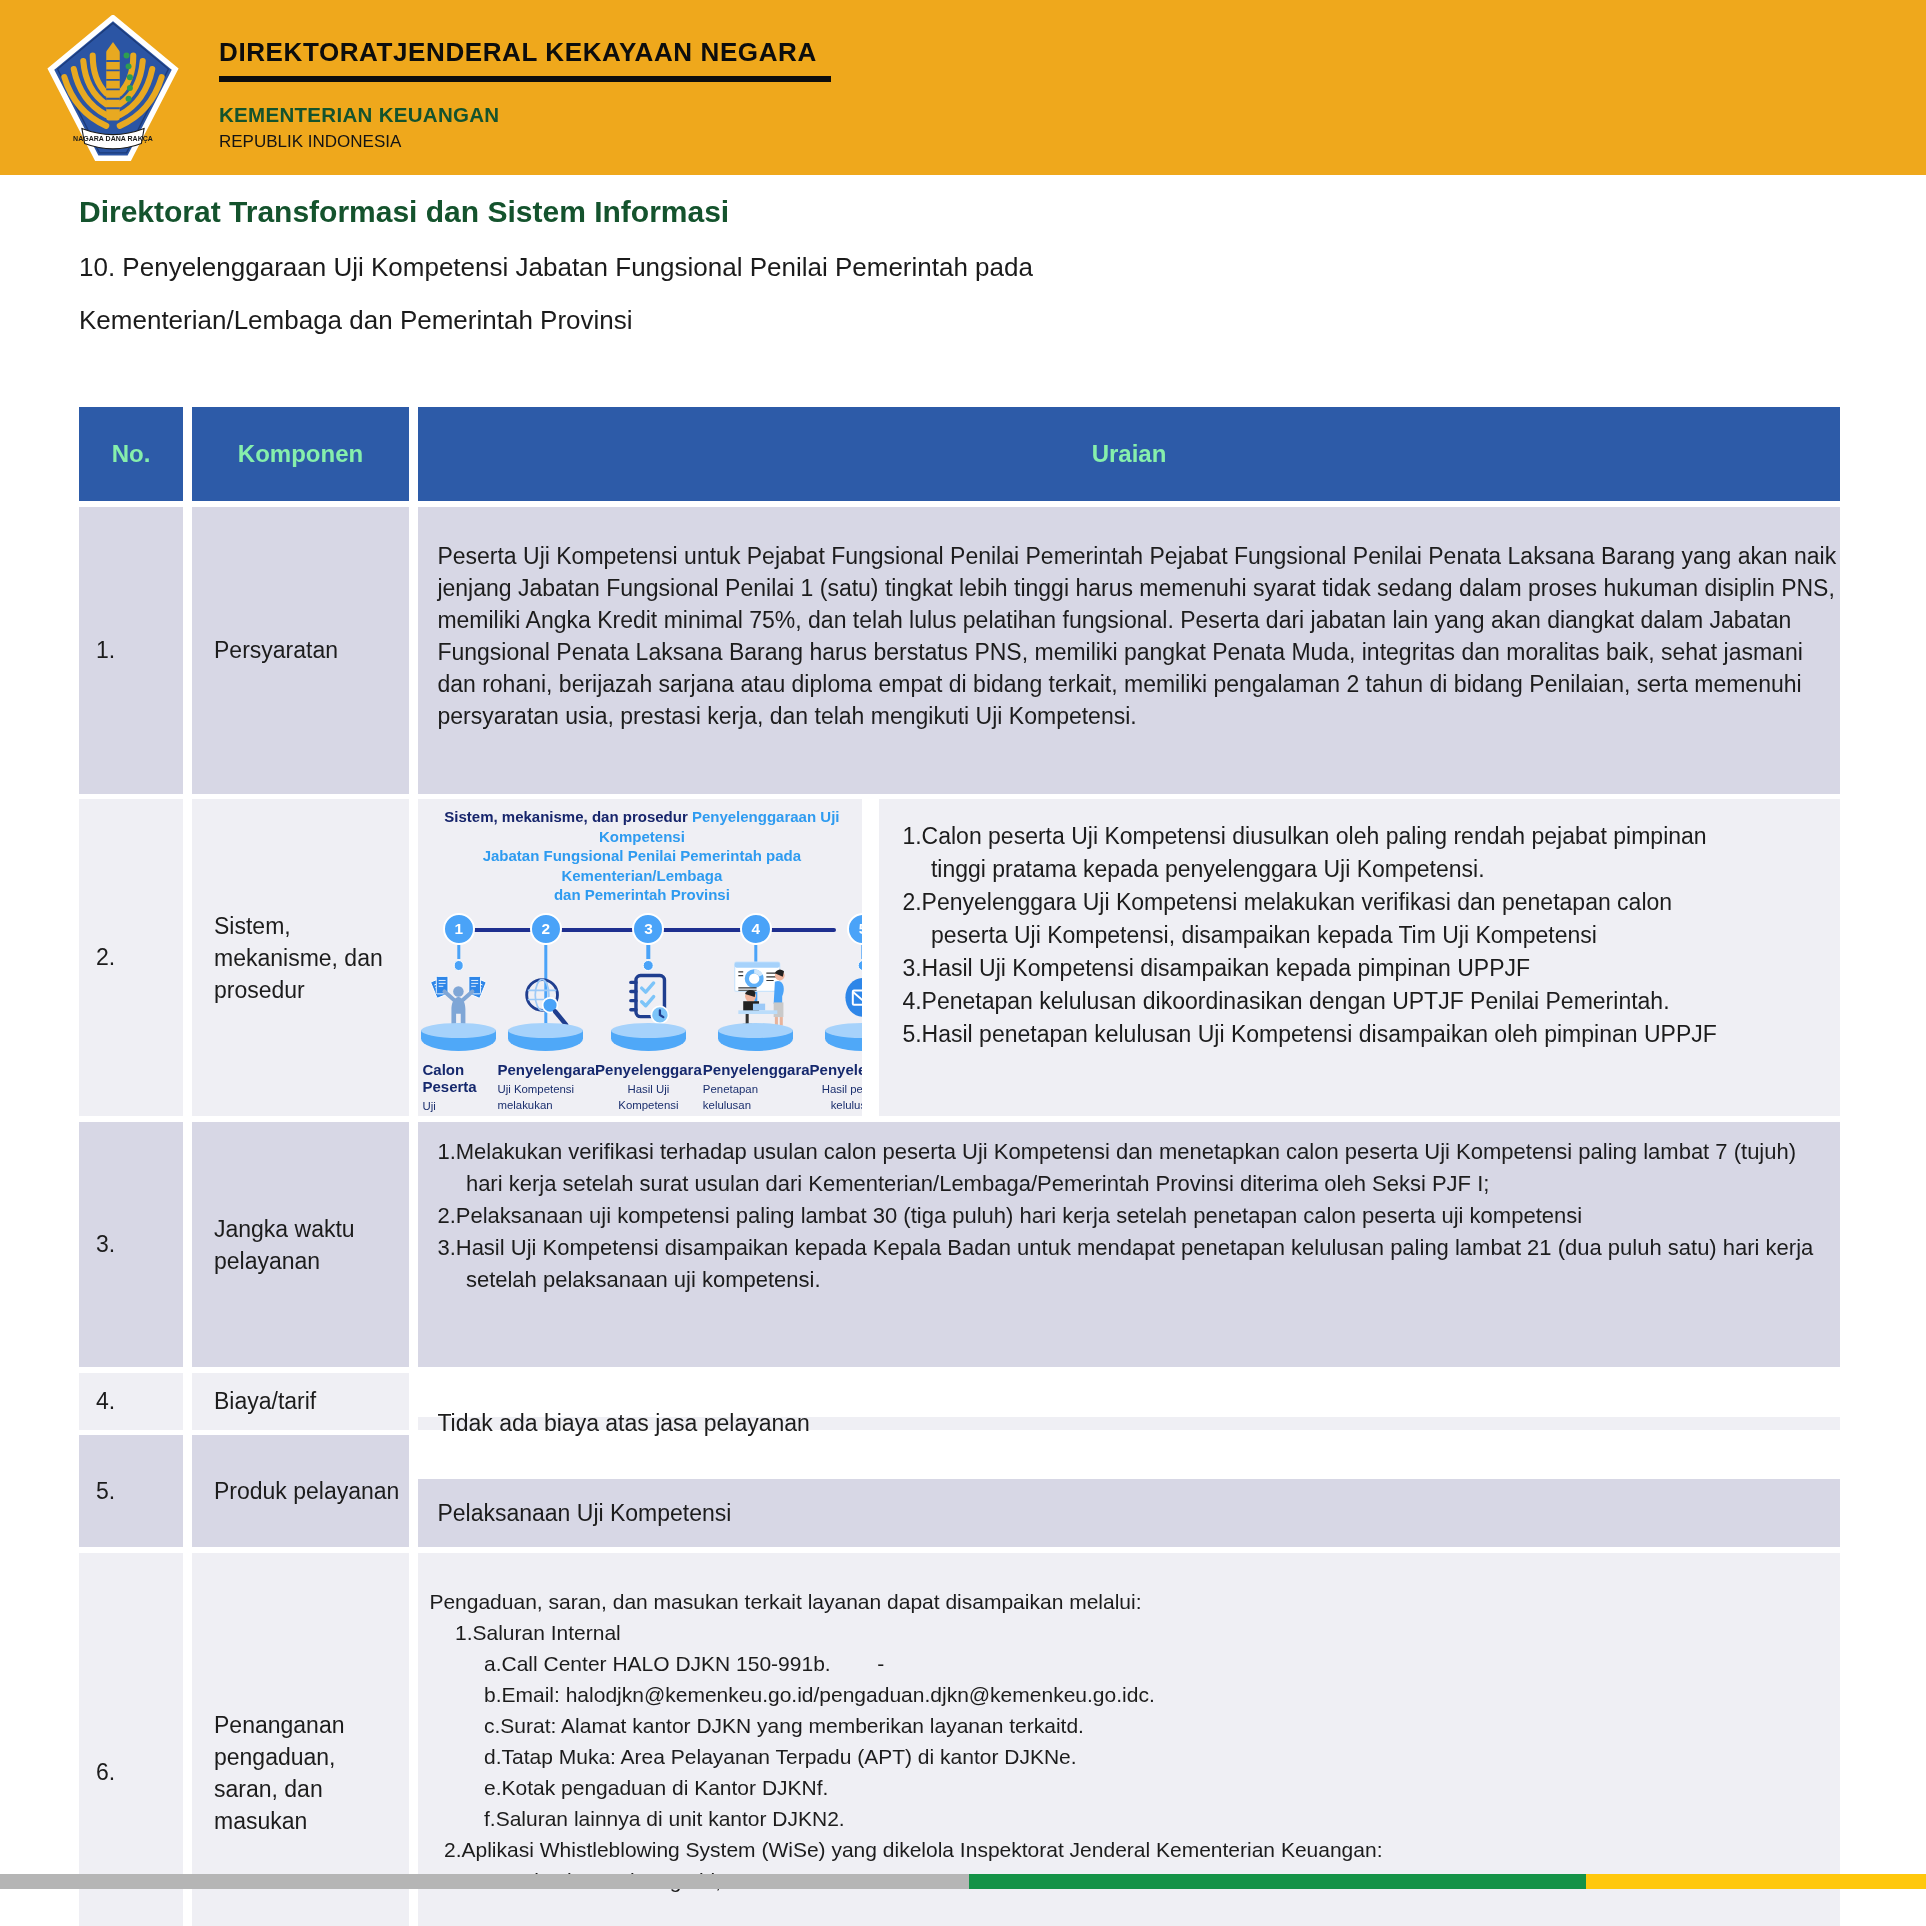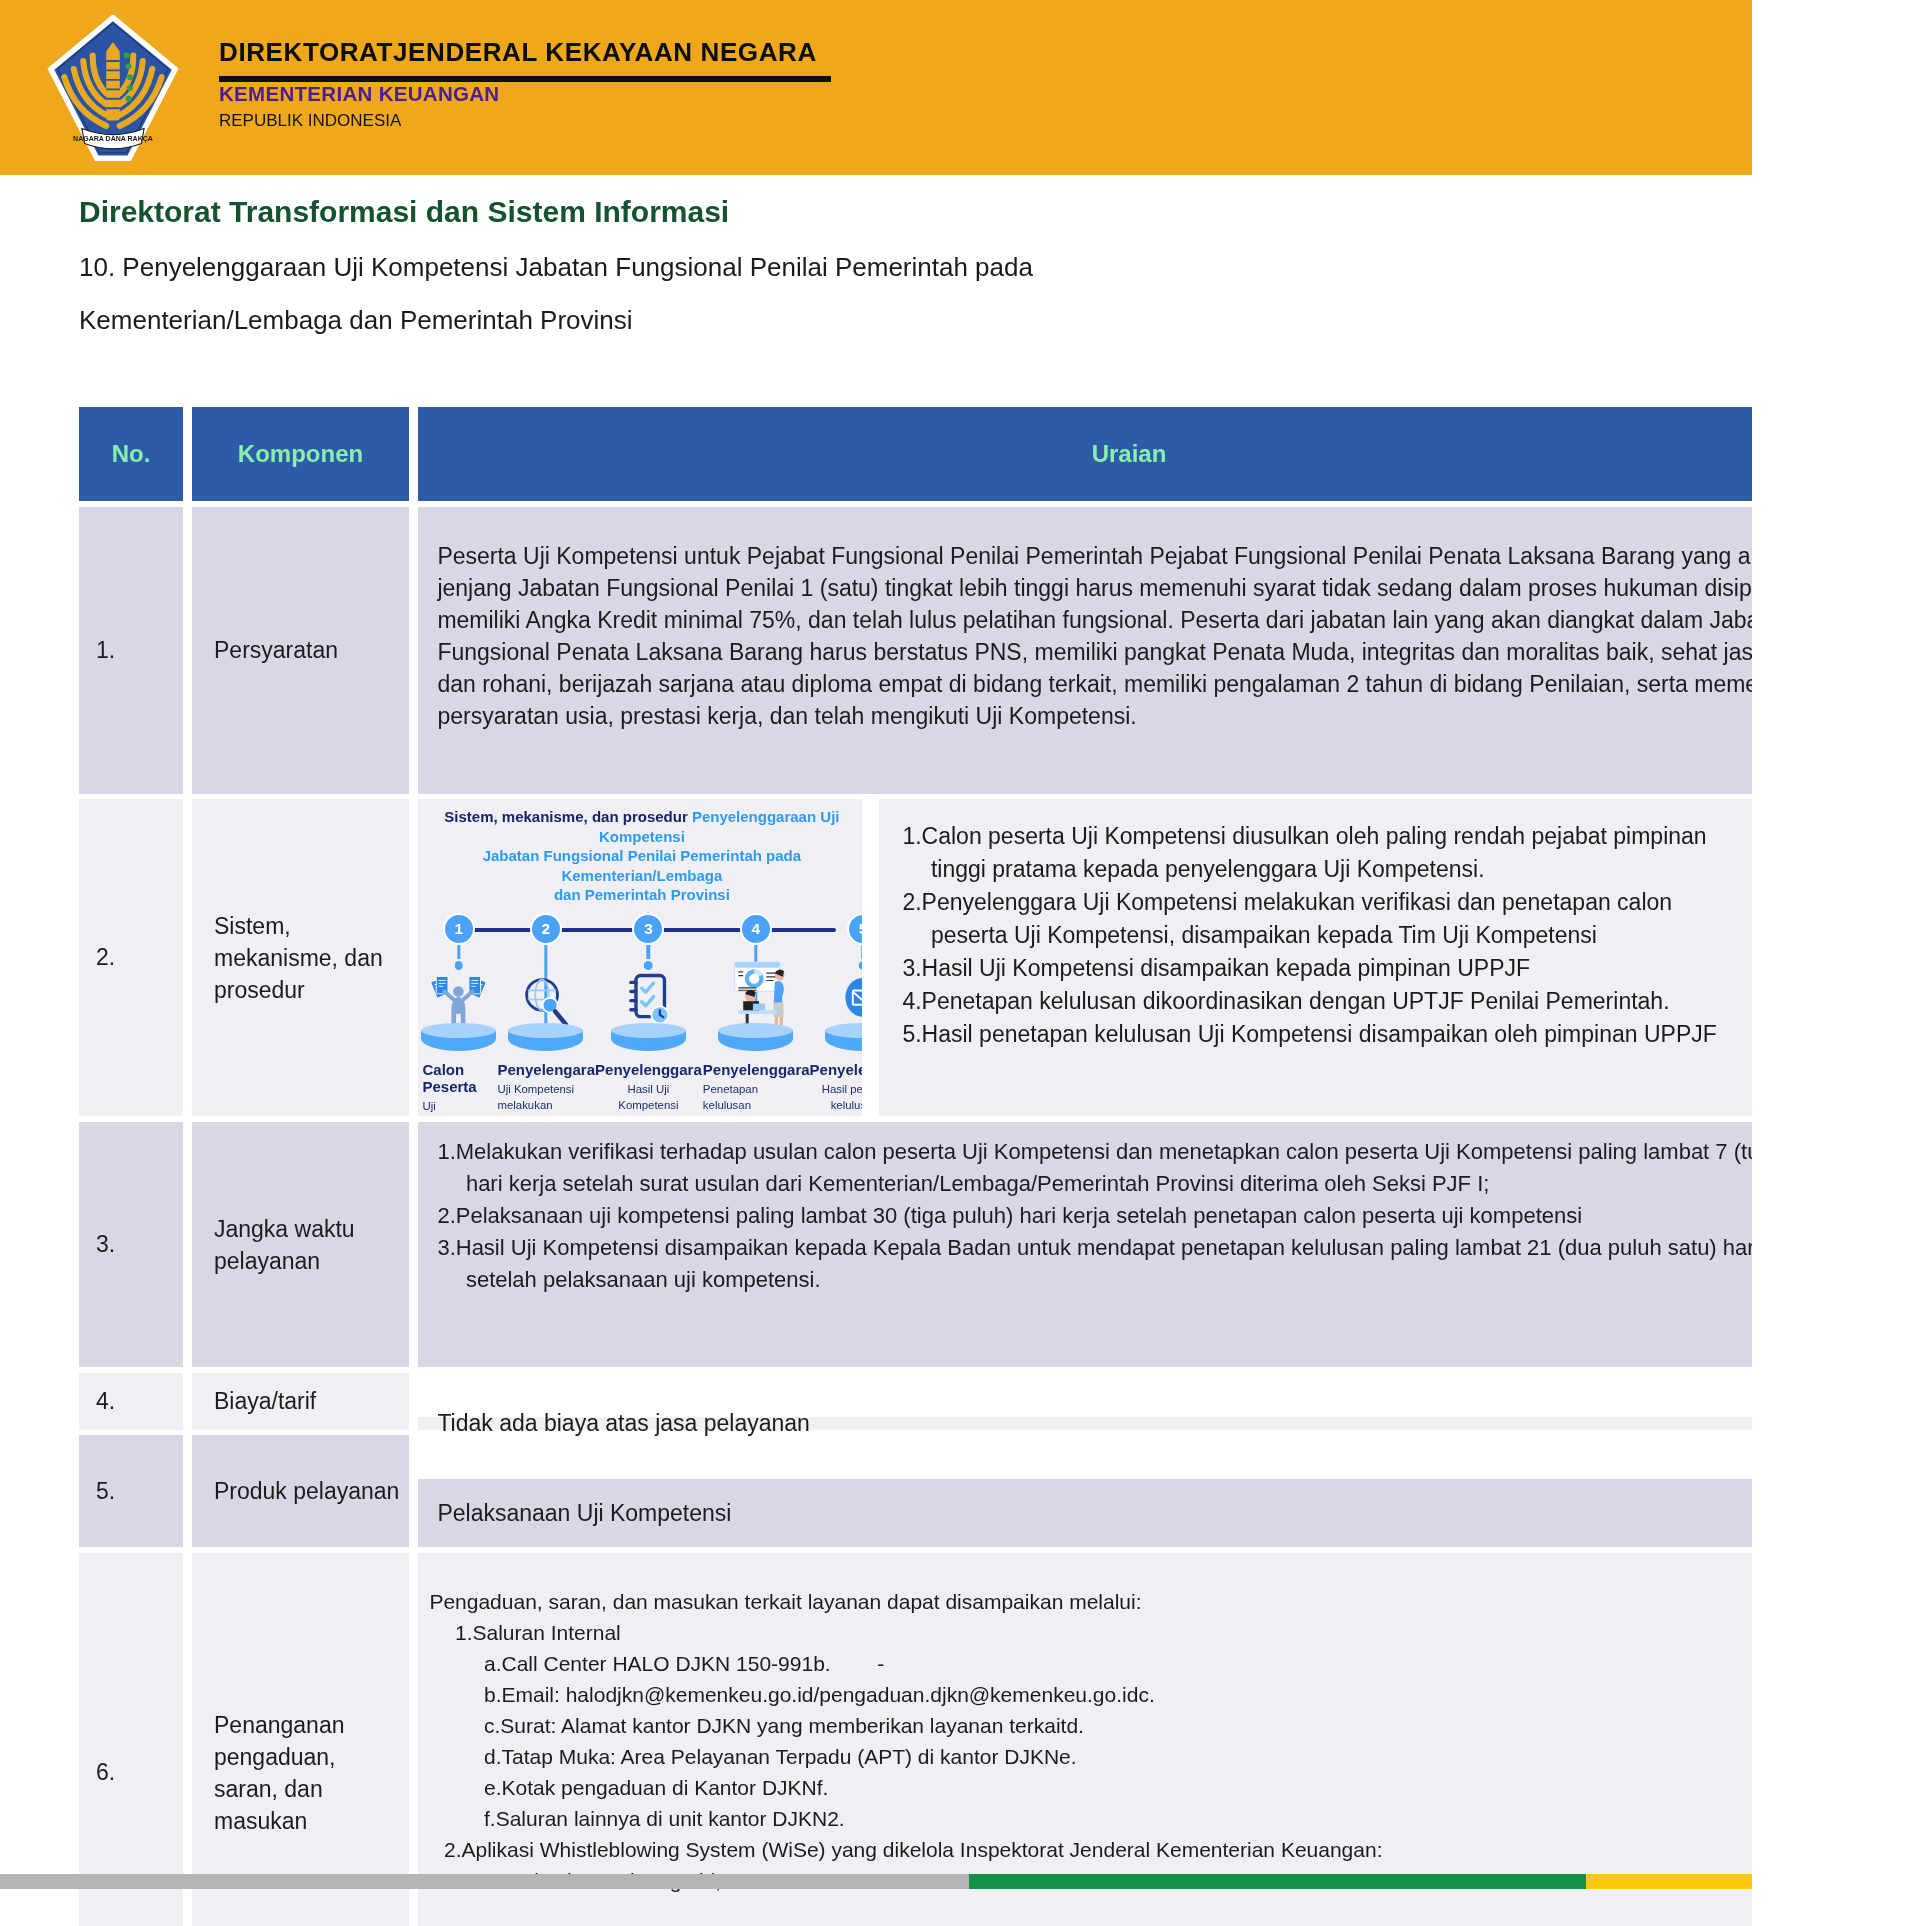--- a/index.html
+++ b/index.html
@@ -1,25 +1,25 @@
 <!DOCTYPE html>
 <html style="font-size:9px"><head>
 <meta charset="utf-8">
 <style>
   html,body{margin:0;padding:0;background:#ffffff;}
-  .page{position:relative;width:1752px;height:1926px;background:#ffffff;overflow:hidden;
+  .page{position:relative;width:1926px;height:1926px;background:#ffffff;overflow:hidden;
         font-family:"Liberation Sans",sans-serif;color:#1c1c1c;}
 
   
   .topbar{position:absolute;top:0;left:0;width:1926px;height:175px;background:#EFA81C;}
   .logo{position:absolute;left:42px;top:15px;width:142px;height:146px;}
   .topbar-text{position:absolute;left:219px;top:37px;}
   .tb1{font-size:26px;font-weight:bold;color:#0d0d0d;letter-spacing:0.6px;}
   .tb-underline{width:612px;height:5.7px;background:#0d0d0d;margin-top:8px;}
-  .tb2{font-size:20.5px;font-weight:bold;color:#4c1d95;margin-top:0;letter-spacing:0.3px;}
+  .tb2{font-size:20.5px;font-weight:bold;color:#14532d;margin-top:21px;letter-spacing:0.3px;}
   .tb3{font-size:17px;color:#141414;margin-top:5.7px;}
 
   
   .titleblock{position:absolute;left:79px;top:195px;width:1763px;}
   .doc-title{font-size:30px;font-weight:bold;color:#14532d;margin:0;}
   .doc-sub{font-size:26px;color:#1b1b1b;margin:23px 0 0 0;line-height:30px;}
 
   
   .svc-table{position:absolute;left:79px;top:407px;width:1761px;}
   .trow{display:flex;margin-bottom:5.7px;}

